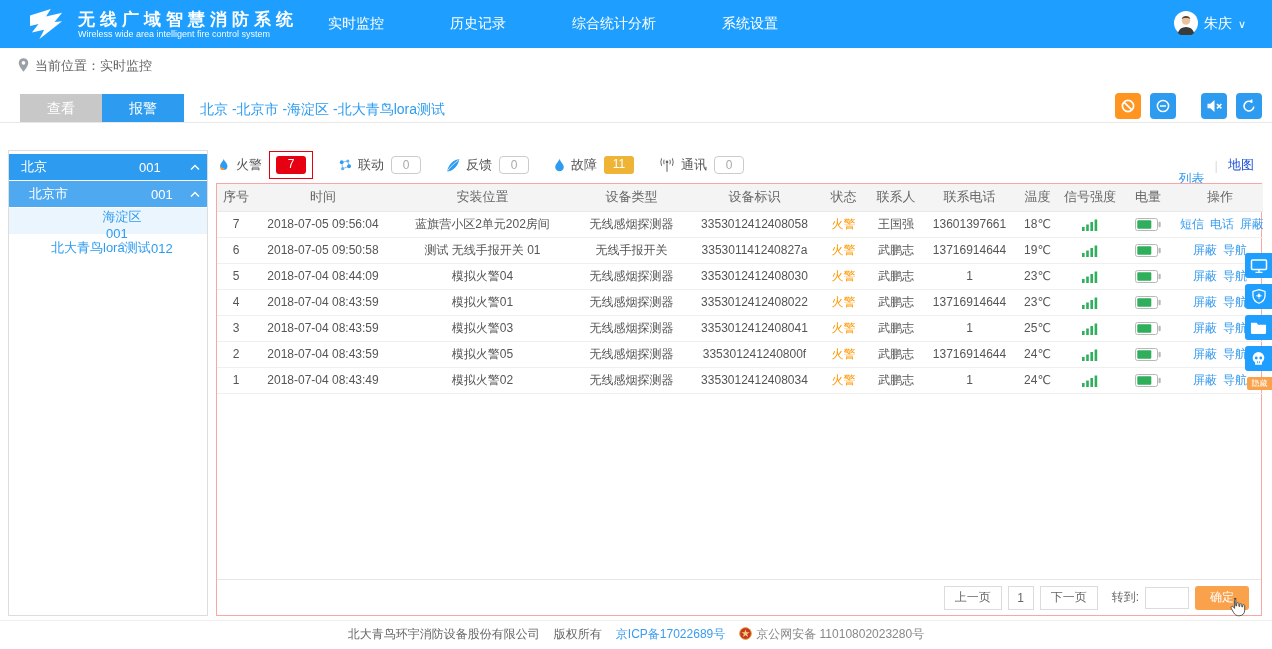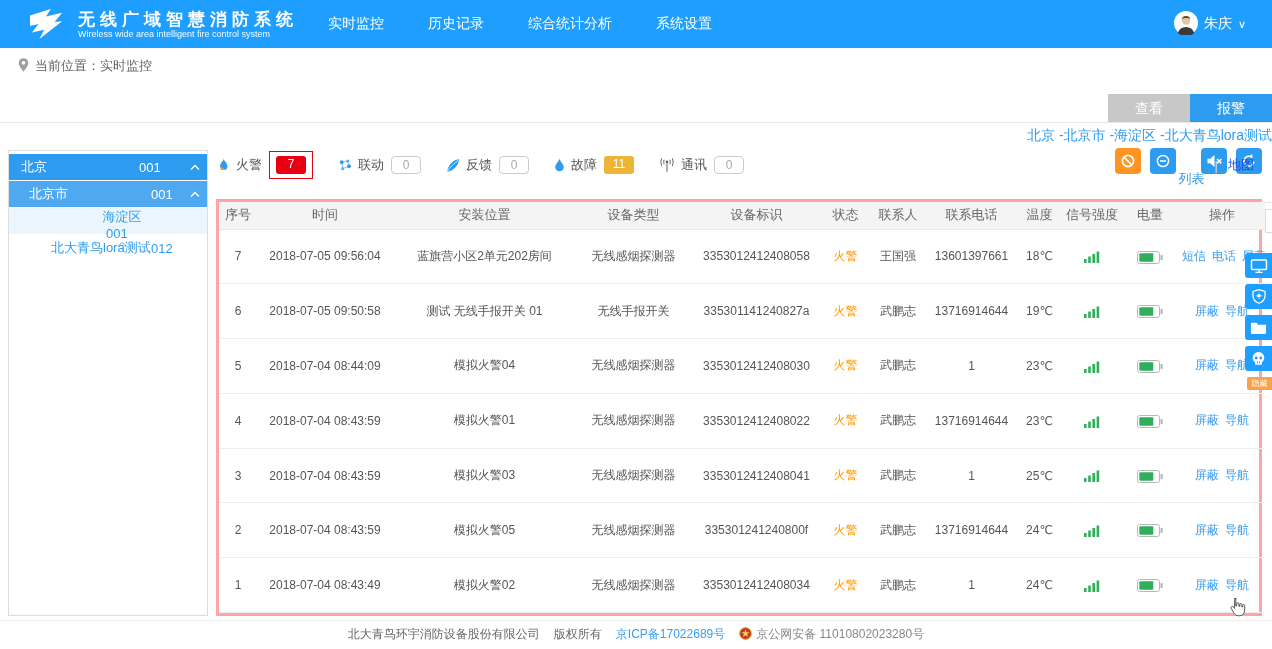--- a/index.html
+++ b/index.html
@@ -5,30 +5,30 @@
   * { margin:0; padding:0; box-sizing:border-box; }
   body { font-family:"Liberation Sans","DejaVu Sans",sans-serif; background:#fff; }
   .page { position:relative; width:1272px; height:649px; background:#fff; overflow:hidden; }
 
   
   .app-header { position:absolute; top:0; left:0; right:0; height:48px; background:#1E9FFF; display:flex; align-items:center; color:#fff; }
   .logo { margin-left:26px; display:flex; align-items:center; }
   .title-block { margin-left:10px; }
   .app-title { font-size:17px; font-weight:bold; letter-spacing:5px; line-height:19px; }
   .app-subtitle { font-size:9px; opacity:.95; }
-  .main-nav { display:flex; margin-left:30px; gap:44px; font-size:14px; }
+  .main-nav { display:flex; margin-left:30px; gap:66px; font-size:14px; }
   .nav-item { cursor:pointer; white-space:nowrap; }
   .user-block { margin-left:auto; margin-right:26px; display:flex; align-items:center; gap:6px; font-size:14px; cursor:pointer; }
   .chevron-down { font-size:11px; }
 
   
   .breadcrumb { position:absolute; top:48px; left:0; height:36px; display:flex; align-items:center; padding-left:18px; gap:6px; font-size:13px; color:#666; }
 
   
-  .tabs-row { position:absolute; top:94px; left:0; right:0; height:29px; border-bottom:1px solid #E8E8E8; display:flex; align-items:flex-end;flex-direction:column; }
+  .tabs-row { position:absolute; top:94px; left:0; right:0; height:29px; border-bottom:1px solid #E8E8E8; display:flex; align-items:flex-end; }
   .tabs { display:flex; margin-left:20px; }
   .tab { width:82px; height:28px; line-height:28px; text-align:center; color:#fff; font-size:14px; cursor:pointer; }
   .tab.inactive { background:#C8C8C8; }
   .tab.active { background:#2D9CF0; }
   .region-path { margin-left:16px; font-size:14px; color:#2D9CF0; line-height:26px; }
   .top-actions { margin-left:auto; margin-right:10px; display:flex; gap:9px; align-items:center; padding-bottom:3px; }
   .action-btn { width:26px; height:26px; border-radius:4px; display:flex; align-items:center; justify-content:center; border:none; cursor:pointer; }
   .action-btn.gap { margin-left:16px; }
   .a-icon { display:flex; }
 
@@ -56,21 +56,21 @@
   .b-amber { background:#EFB336; color:#fff; }
   .b-plain { border:1px solid #CCC; color:#AAA; background:#fff; border-radius:4px; }
   .badge-wrap { display:inline-flex; }
   .badge-wrap.sel { border:1px solid #E60012; padding:4px 6px; margin:-5px 0; }
   .view-switch { margin-left:auto; font-size:13px; display:flex; align-items:center; gap:10px; padding-right:8px; }
   .vs-list { color:#2D9CF0; cursor:pointer;margin-top:28px; }
   .vs-sep { color:#DDD; }
   .vs-map { color:#1d4ed8; cursor:pointer; }
 
   
-  .table-wrap { position:absolute; top:33px; left:0; right:0; bottom:0; border:3px solid #fca5a5; display:flex; flex-direction:row; background:#fff;margin-top:16px; }
+  .table-wrap { position:absolute; top:33px; left:0; right:0; bottom:0; border:1px solid #fca5a5; display:flex; flex-direction:column; background:#fff; }
   table { width:100%; border-collapse:collapse; table-layout:fixed; }
   thead th { background:#F4F4F4; height:27px; font-size:13px; color:#666; font-weight:normal; border-bottom:1px solid #E8E8E8; overflow:hidden; white-space:nowrap; }
   tbody td { height:26px; text-align:center; font-size:12px; color:#555; border-bottom:1px solid #EFEFEF; overflow:hidden; white-space:nowrap; vertical-align:middle; }
   tbody td svg { vertical-align:middle; }
   .status-cell { color:#FF9800; }
   .ops a { color:#3A9CF0; text-decoration:none; margin:0 3px; cursor:pointer; }
   .tbl-spacer { flex:1; }
 
   
   .pagination { height:36px; border-top:1px solid #E6E6E6; display:flex; align-items:center; justify-content:flex-end; gap:6px; padding-right:12px; }

